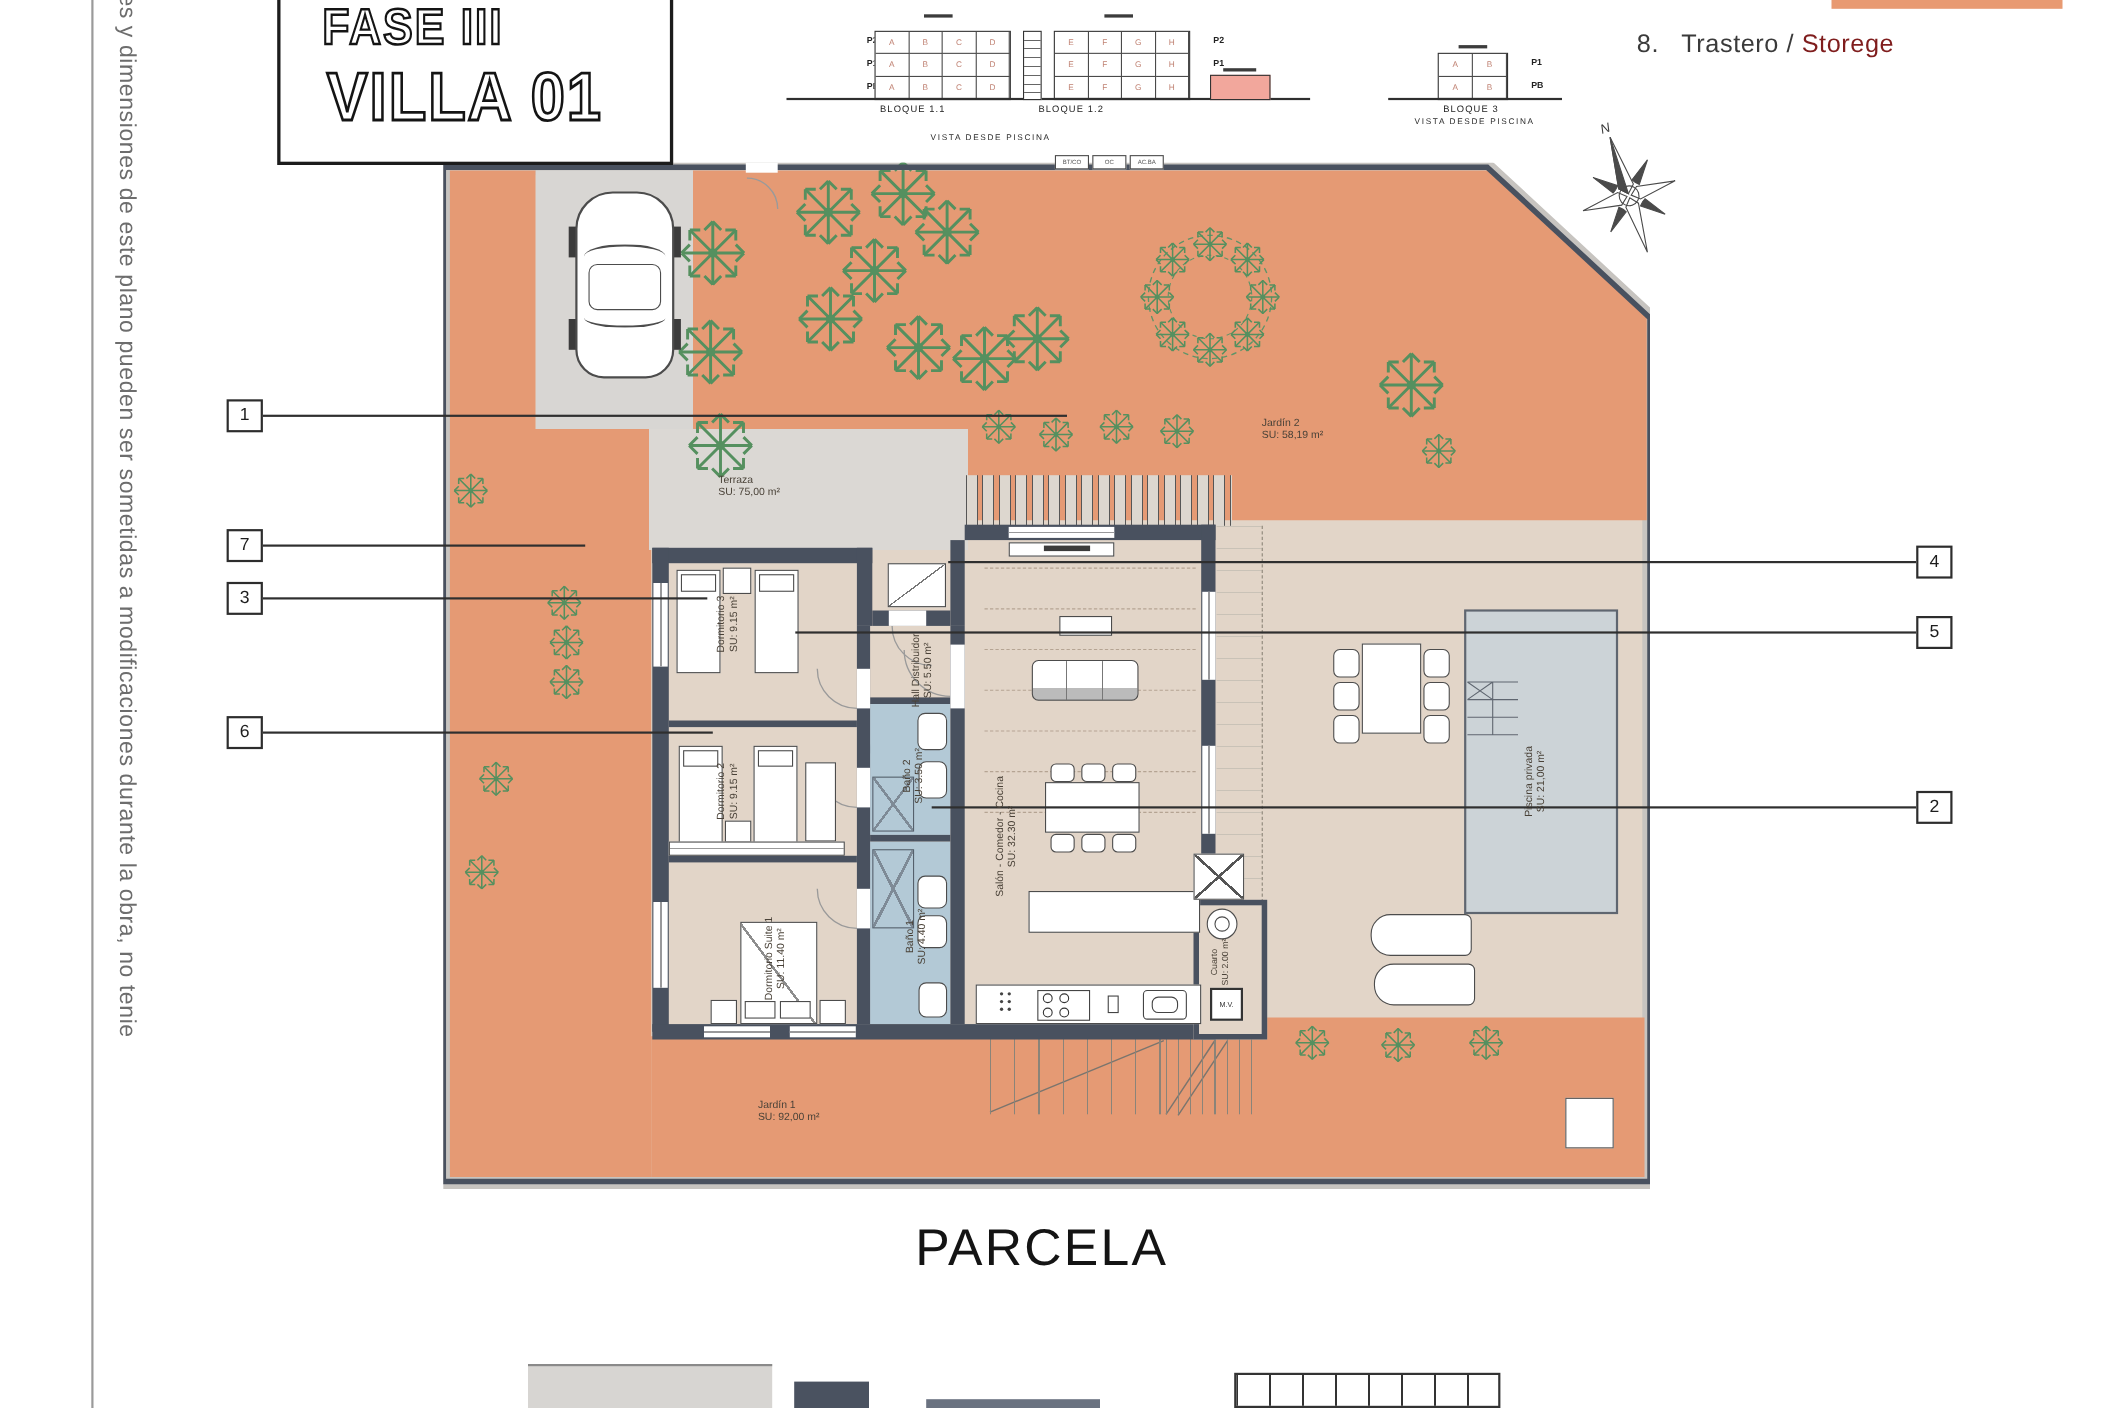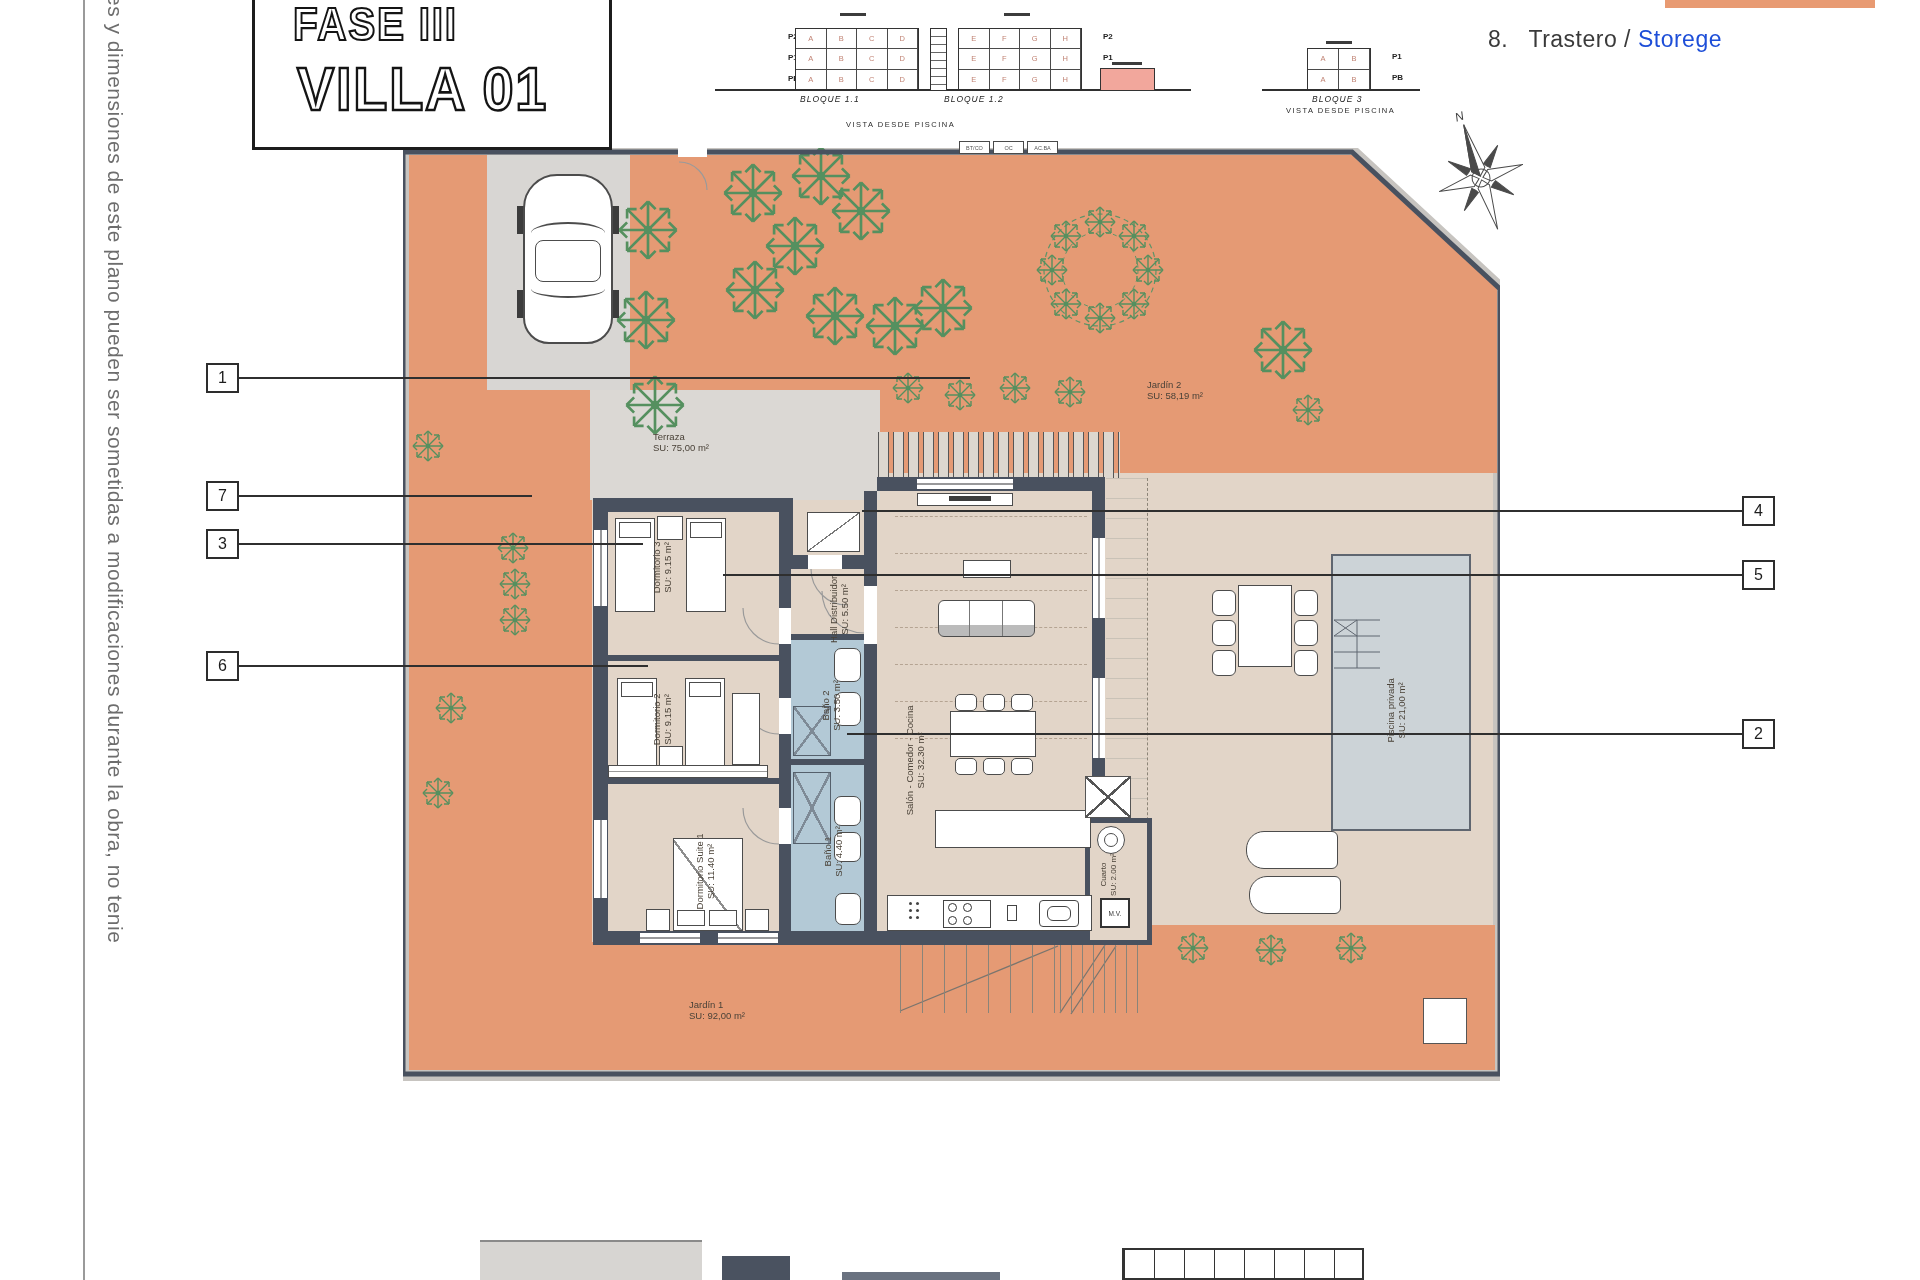--- a/index.html
+++ b/index.html
@@ -16,27 +16,27 @@
   .title-l1 { margin:16px 0 0 38px; font-size:46px; font-weight:800; letter-spacing:2px;
               color:#fff; -webkit-text-stroke:2.2px #141414; transform:scaleX(.88); transform-origin:left; }
   .title-l2 { margin:2px 0 0 42px; font-size:62px; font-weight:800; letter-spacing:2px;
               color:#fff; -webkit-text-stroke:2.6px #141414; transform:scaleX(.9); transform-origin:left; }
   
   .elev-grid { border:1.5px solid #333; display:grid; background:#fff; }
   .elev-cell { border-right:1px solid #4a4a4a; border-bottom:1px solid #4a4a4a;
                display:flex; align-items:center; justify-content:center;
                font-size:7.5px; color:#c08273; }
   .elev-rowlab { font-size:8px; font-weight:bold; color:#222;padding-left:16px; }
-  .elev-name { font-size:8.5px; letter-spacing:1px; color:#1d1d1d;font-style:italic; }
+  .elev-name { font-size:8.5px; letter-spacing:1px; color:#1d1d1d; }
   .vista { font-size:7.5px; letter-spacing:1.5px; color:#2a2a2a; }
   .baseline { height:2px; background:#2f2f2f; }
   .dimmark { height:3px; background:#3c3c3c; }
   
   .legend { left:1488px; top:26px; font-size:23px; color:#3a3a3a; letter-spacing:.5px; }
-  .legend .hl { color:#1d4ed8; }
+  .legend .hl { color:#7f1d1d; }
   .top-orange-bar { left:1665px; top:0; width:210px; height:8px; background:#e89a72; }
   
   .co-box { width:33px; height:30px; background:#fff; border:2px solid #2d2d2d; z-index:7;
             display:flex; align-items:center; justify-content:center; font-size:16px; color:#1d1d1d; }
   .co-line { height:2px; background:#2f2f2f; z-index:6; }
   
   #plan { left:403px; top:148px; width:1097px; height:942px; }
   .wall { background:#49515f; z-index:2; }
   .wgap { background:#fff; z-index:3; }
   .win  { background:#fff; z-index:3;
@@ -437,19 +437,20 @@
     <div class="abs lbl vlbl" style="left:948px;top:551px;width:90px;">
       <div>Piscina privada</div>
       <div>SU: 21,00 m²</div>
     </div>
     <div class="abs lbl vlbl" style="left:676px;top:717px;width:60px;font-size:8px;">
       <div>Cuarto</div>
       <div>SU: 2.00 m²</div>
     </div>
   </div>
 
+  <div class="abs parcela">PARCELA</div>
 
   <div class="abs cut1"></div>
   <div class="abs cut2"></div>
   <div class="abs cut3"></div>
   <div class="abs cut4"></div>
 
 </div>
 
 </body></html>

